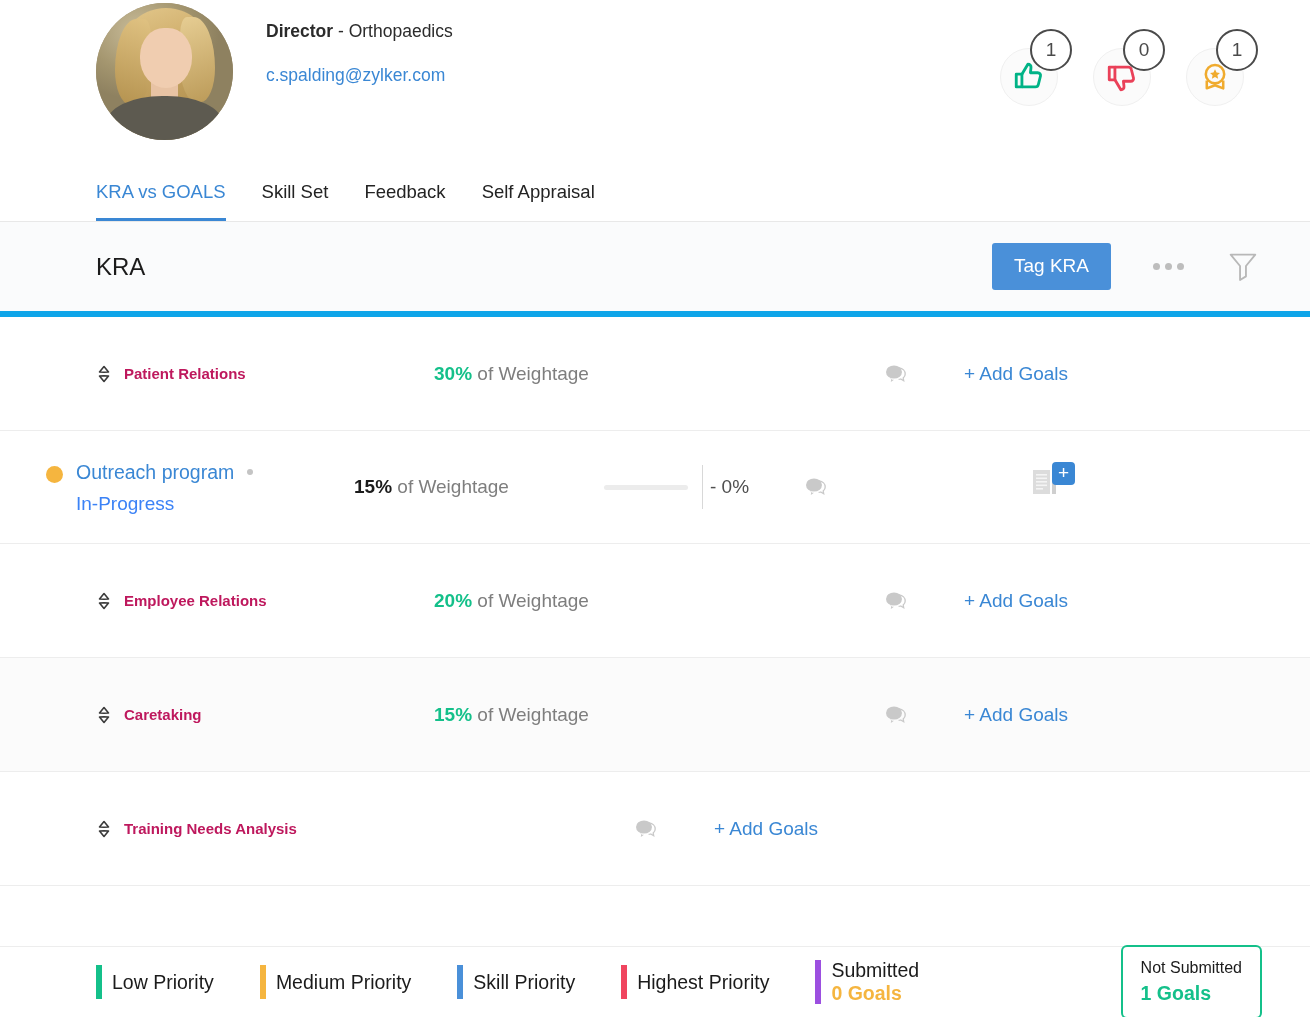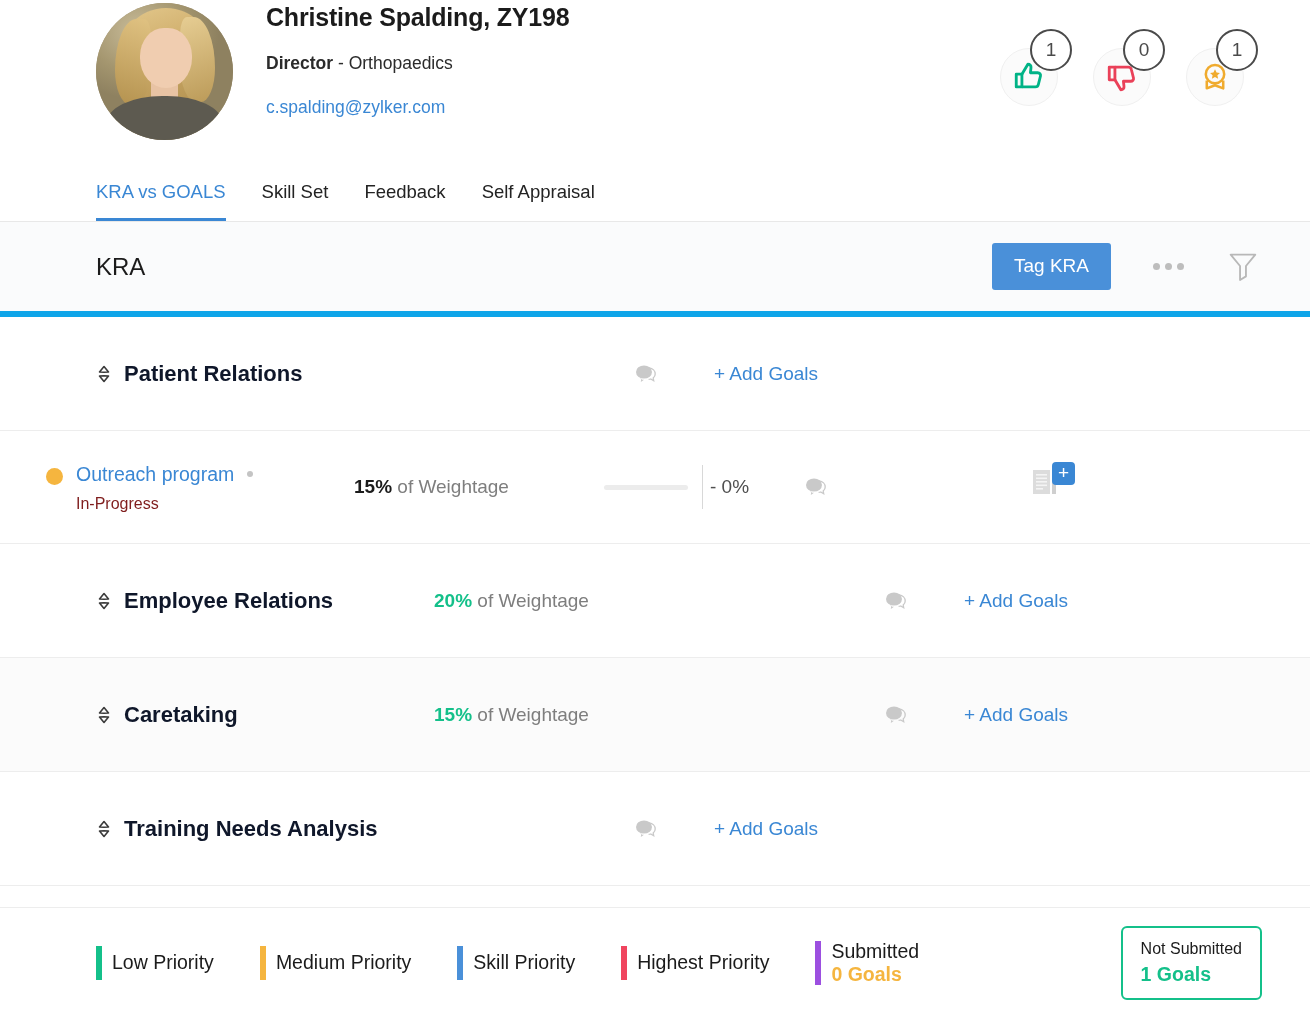--- a/index.html
+++ b/index.html
@@ -230,23 +230,23 @@
     display: flex;
     align-items: center;
   }
   .sort-icon {
     width: 16px; height: 20px;
     margin-right: 12px;
     flex: 0 0 16px;
     cursor: pointer;
   }
   .kra-name {
-    font-size: 22px;
+    font-size: 15px;
     font-weight: bold;
-    color: #0f172a;
+    color: #be185d;
     white-space: nowrap;
   }
   .col-weight {
     width: 250px;
     flex: 0 0 250px;
     font-size: 19px;
     color: #7e7e7e;
     white-space: nowrap;
   }
   .col-weight .pct { color: #14c08a; font-weight: bold; }
@@ -312,22 +312,22 @@
     font-size: 19.5px;
     cursor: pointer;
     line-height: 24px;
   }
   .goal-minidot {
     width: 6px; height: 6px; border-radius: 50%;
     background: #c4c4c4;
     margin-left: 13px;
   }
   .goal-status {
-    font-size: 16px;
-    color: #7f1d1d;
+    font-size: 19px;
+    color: #3b82f6;
     margin-top: 9px;
   }
   .doc-add {
     position: relative;
     width: 40px; height: 40px;
     cursor: pointer;
     margin-left: 147px;
   }
   .doc-add .badge {
     position: absolute;
@@ -339,21 +339,21 @@
     font-size: 19px;
     line-height: 21px;
     text-align: center;
     font-weight: 300;
   }
 
   
   .footer {
     position: absolute;
     left: 0; right: 0; bottom: 0;
-    height: 110px;
+    height: 71px;
     background: #fff;
     border-top: 1px solid #ededed;
     display: flex;
     align-items: center;
     padding: 0 46px 0 96px;
   }
   .legend-item {
     display: flex;
     align-items: center;
     margin-right: 46px;
@@ -391,21 +391,20 @@
     <div class="face-bg"></div>
     <div class="hair"></div>
     <div class="hair-left"></div>
     <div class="hair-right"></div>
     <div class="neck"></div>
     <div class="face"></div>
     <div class="shoulders"></div>
   </div>
 
   <div class="profile-info">
-    <div class="profile-name">Christine Spalding, ZY198</div>
     <div class="profile-role">
       <b>Director</b><span class="sep"> - </span><span>Orthopaedics</span>
     </div>
     <div class="profile-email">c.spalding@zylker.com</div>
   </div>
 
   <div class="ratings">
 
     <div class="rating up">
       <div class="disc">
@@ -468,20 +467,21 @@
 <div class="rows">
 
   <div class="row kra-row">
     <div class="col-name">
       <svg class="sort-icon" viewBox="0 0 16 20" fill="none" stroke="#3b3b3b" stroke-width="1.6" stroke-linecap="round" stroke-linejoin="round">
         <path d="M8 2.5L3.5 8 8 8.3 12.5 8 8 2.5z"></path>
           <path d="M8 17.5L3.5 12 8 11.7 12.5 12 8 17.5z"></path>
       </svg>
       <span class="kra-name">Patient Relations</span>
     </div>
+    <div class="col-weight"><span class="pct">30%</span><span> of Weightage</span></div>
     <div class="col-progress"></div>
     <div class="col-comment">
       <svg class="comment-icon" viewBox="0 0 24 22">
         <ellipse cx="10" cy="9" rx="8" ry="6.6" fill="#c9c9c9"></ellipse>
         <path d="M6 14.2c.6 1.6 2 2.6 3.6 2.6H10l-3.2 2.3.4-2.4z" fill="#c9c9c9"></path>
         <path d="M15.2 4.8c3.5.5 6 3.1 6 6.1 0 1.6-.8 3.1-2 4.2l.5 2.6-3-1.7c-.7.2-1.4.3-2.1.3" fill="none" stroke="#c9c9c9" stroke-width="1.3"></path>
       </svg>
     </div>
     <div class="col-action">
       <span class="add-goals">+ Add Goals</span>

